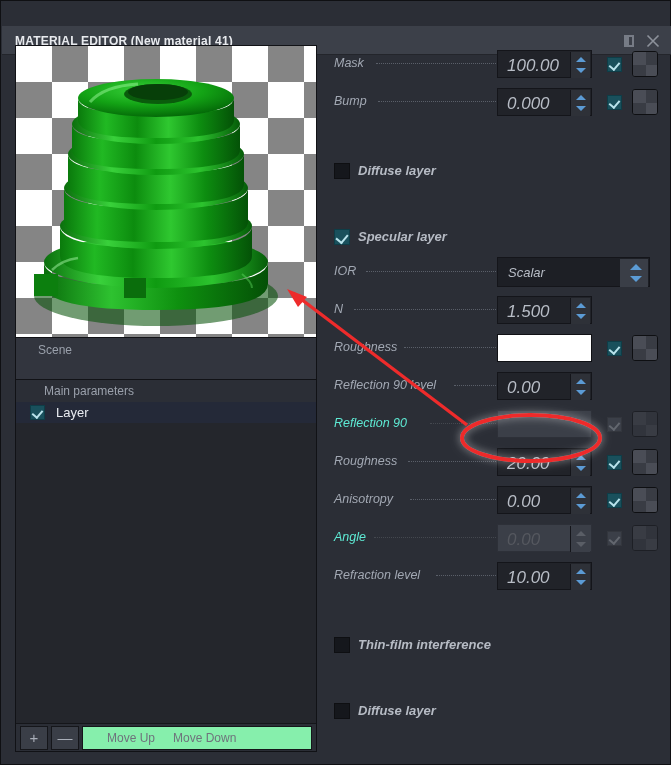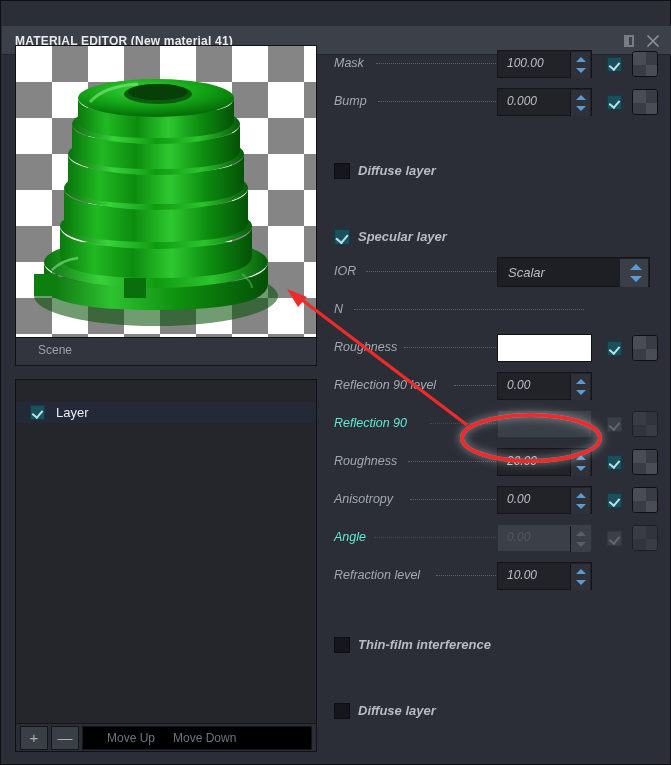--- a/index.html
+++ b/index.html
@@ -41,21 +41,21 @@
     position:absolute;left:0;top:0;width:100%;height:100%;
     background-color:#ffffff;
     background-image:
       linear-gradient(45deg,#858585 25%,transparent 25%,transparent 75%,#858585 75%),
       linear-gradient(45deg,#858585 25%,transparent 25%,transparent 75%,#858585 75%);
     background-size:72px 72px;
     background-position:0 0,36px 36px;
   }
   .preview-art{position:absolute;left:0;top:0;width:100%;height:100%;}
   .scene-caption{
-    position:absolute;left:14px;top:337px;width:302px;height:28px;
+    position:absolute;left:14px;top:337px;width:302px;height:42px;
     border:1px solid #111216;box-sizing:border-box;background:#32353e;
     border-top:none;
   }
   .scene-caption span{
     position:absolute;left:22px;top:5px;font-size:12px;color:#9aa0ab;
   }
   .list-panel{
     position:absolute;left:14px;top:378px;width:302px;height:373px;
     border:1px solid #111216;box-sizing:border-box;background:#24262c;
   }
@@ -79,21 +79,21 @@
   }
   .tb-btn{
     position:absolute;top:2px;height:24px;box-sizing:border-box;
     background:#3a3e47;border:1px solid #15161a;
     font-size:15px;color:#a9aeb8;text-align:center;line-height:22px;
   }
   .tb-btn.plus{left:4px;width:28px;}
   .tb-btn.minus{left:35px;width:28px;}
   .tb-wide{
     position:absolute;left:66px;top:2px;right:4px;height:24px;
-    background:#000000;border:1px solid #15161a;box-sizing:border-box;
+    background:#86efac;border:1px solid #15161a;box-sizing:border-box;
   }
   .tb-wide span{
     position:absolute;top:4px;font-size:12px;color:#6f737c;
   }
   .tb-wide .mu{left:24px;}
   .tb-wide .md{left:90px;}
   
   .props{position:absolute;left:325px;top:44px;width:336px;font-style:italic;}
   .row{position:relative;height:38px;}
   .row .label{
@@ -104,21 +104,21 @@
   .leader{
     position:absolute;top:18px;height:1px;
     border-top:1px dotted #5a5f69;
   }
   .row.disabled .leader{border-top-color:#44484f;}
   .field{
     position:absolute;left:171px;top:5px;width:95px;height:28px;
     background:#212329;border:1px solid #14151a;box-sizing:border-box;
   }
   .field .val{
-    position:absolute;left:9px;top:5px;font-size:12px;color:#b8bdc6;
+    position:absolute;left:9px;top:5px;font-size:17px;color:#b8bdc6;
   }
   .row.disabled .field{background:#3b3f48;border-color:#2d3038;}
   .row.disabled .field .val{color:#55585f;}
   .spin{
     position:absolute;right:1px;top:1px;width:20px;height:26px;
     background:#2e3138;border-left:1px solid #14151a;box-sizing:border-box;
   }
   .spin i{
     position:absolute;left:5px;width:0;height:0;display:block;
     border-left:5px solid transparent;border-right:5px solid transparent;
@@ -266,20 +266,23 @@
         <path d="M226 228 q10 8 10 14" stroke="#6ae36a" stroke-width="2" fill="none" opacity=".4"></path>
       </g>
     </svg>
   </div>
 
   <div class="scene-caption">
     <span>Scene</span>
   </div>
 
   <div class="list-panel">
+    <div class="list-header">
+      <span>Main parameters</span>
+    </div>
     <div class="list-row">
       <div class="cbox on" style="left:14px;top:3px;"></div>
       <span class="lbl">Layer</span>
     </div>
     <div class="list-toolbar">
       <div class="tb-btn plus">+</div>
       <div class="tb-btn minus">—</div>
       <div class="tb-wide">
         <span class="mu">Move Up</span>
         <span class="md">Move Down</span>
@@ -345,20 +348,27 @@
         <div class="arrows">
             <i class="up"></i>
             <i class="dn"></i>
           </div>
       </div>
     </div>
 
     <div class="row">
       <span class="label">N</span>
       <span class="leader" style="left:28px;right:78px;"></span>
+      <div class="field">
+        <span class="val">1.500</span>
+        <div class="spin">
+            <i class="up"></i>
+            <i class="dn"></i>
+          </div>
+      </div>
     </div>
 
     <div class="row">
       <span class="label">Roughness</span>
       <span class="leader" style="left:78px;right:78px;"></span>
       <div class="swatch-field" id="sw-reflection" style="background: rgb(255, 255, 255);"></div>
       <div class="cbox on"></div>
       <div class="tex">
           <i class="a"></i>
           <i class="b"></i>

